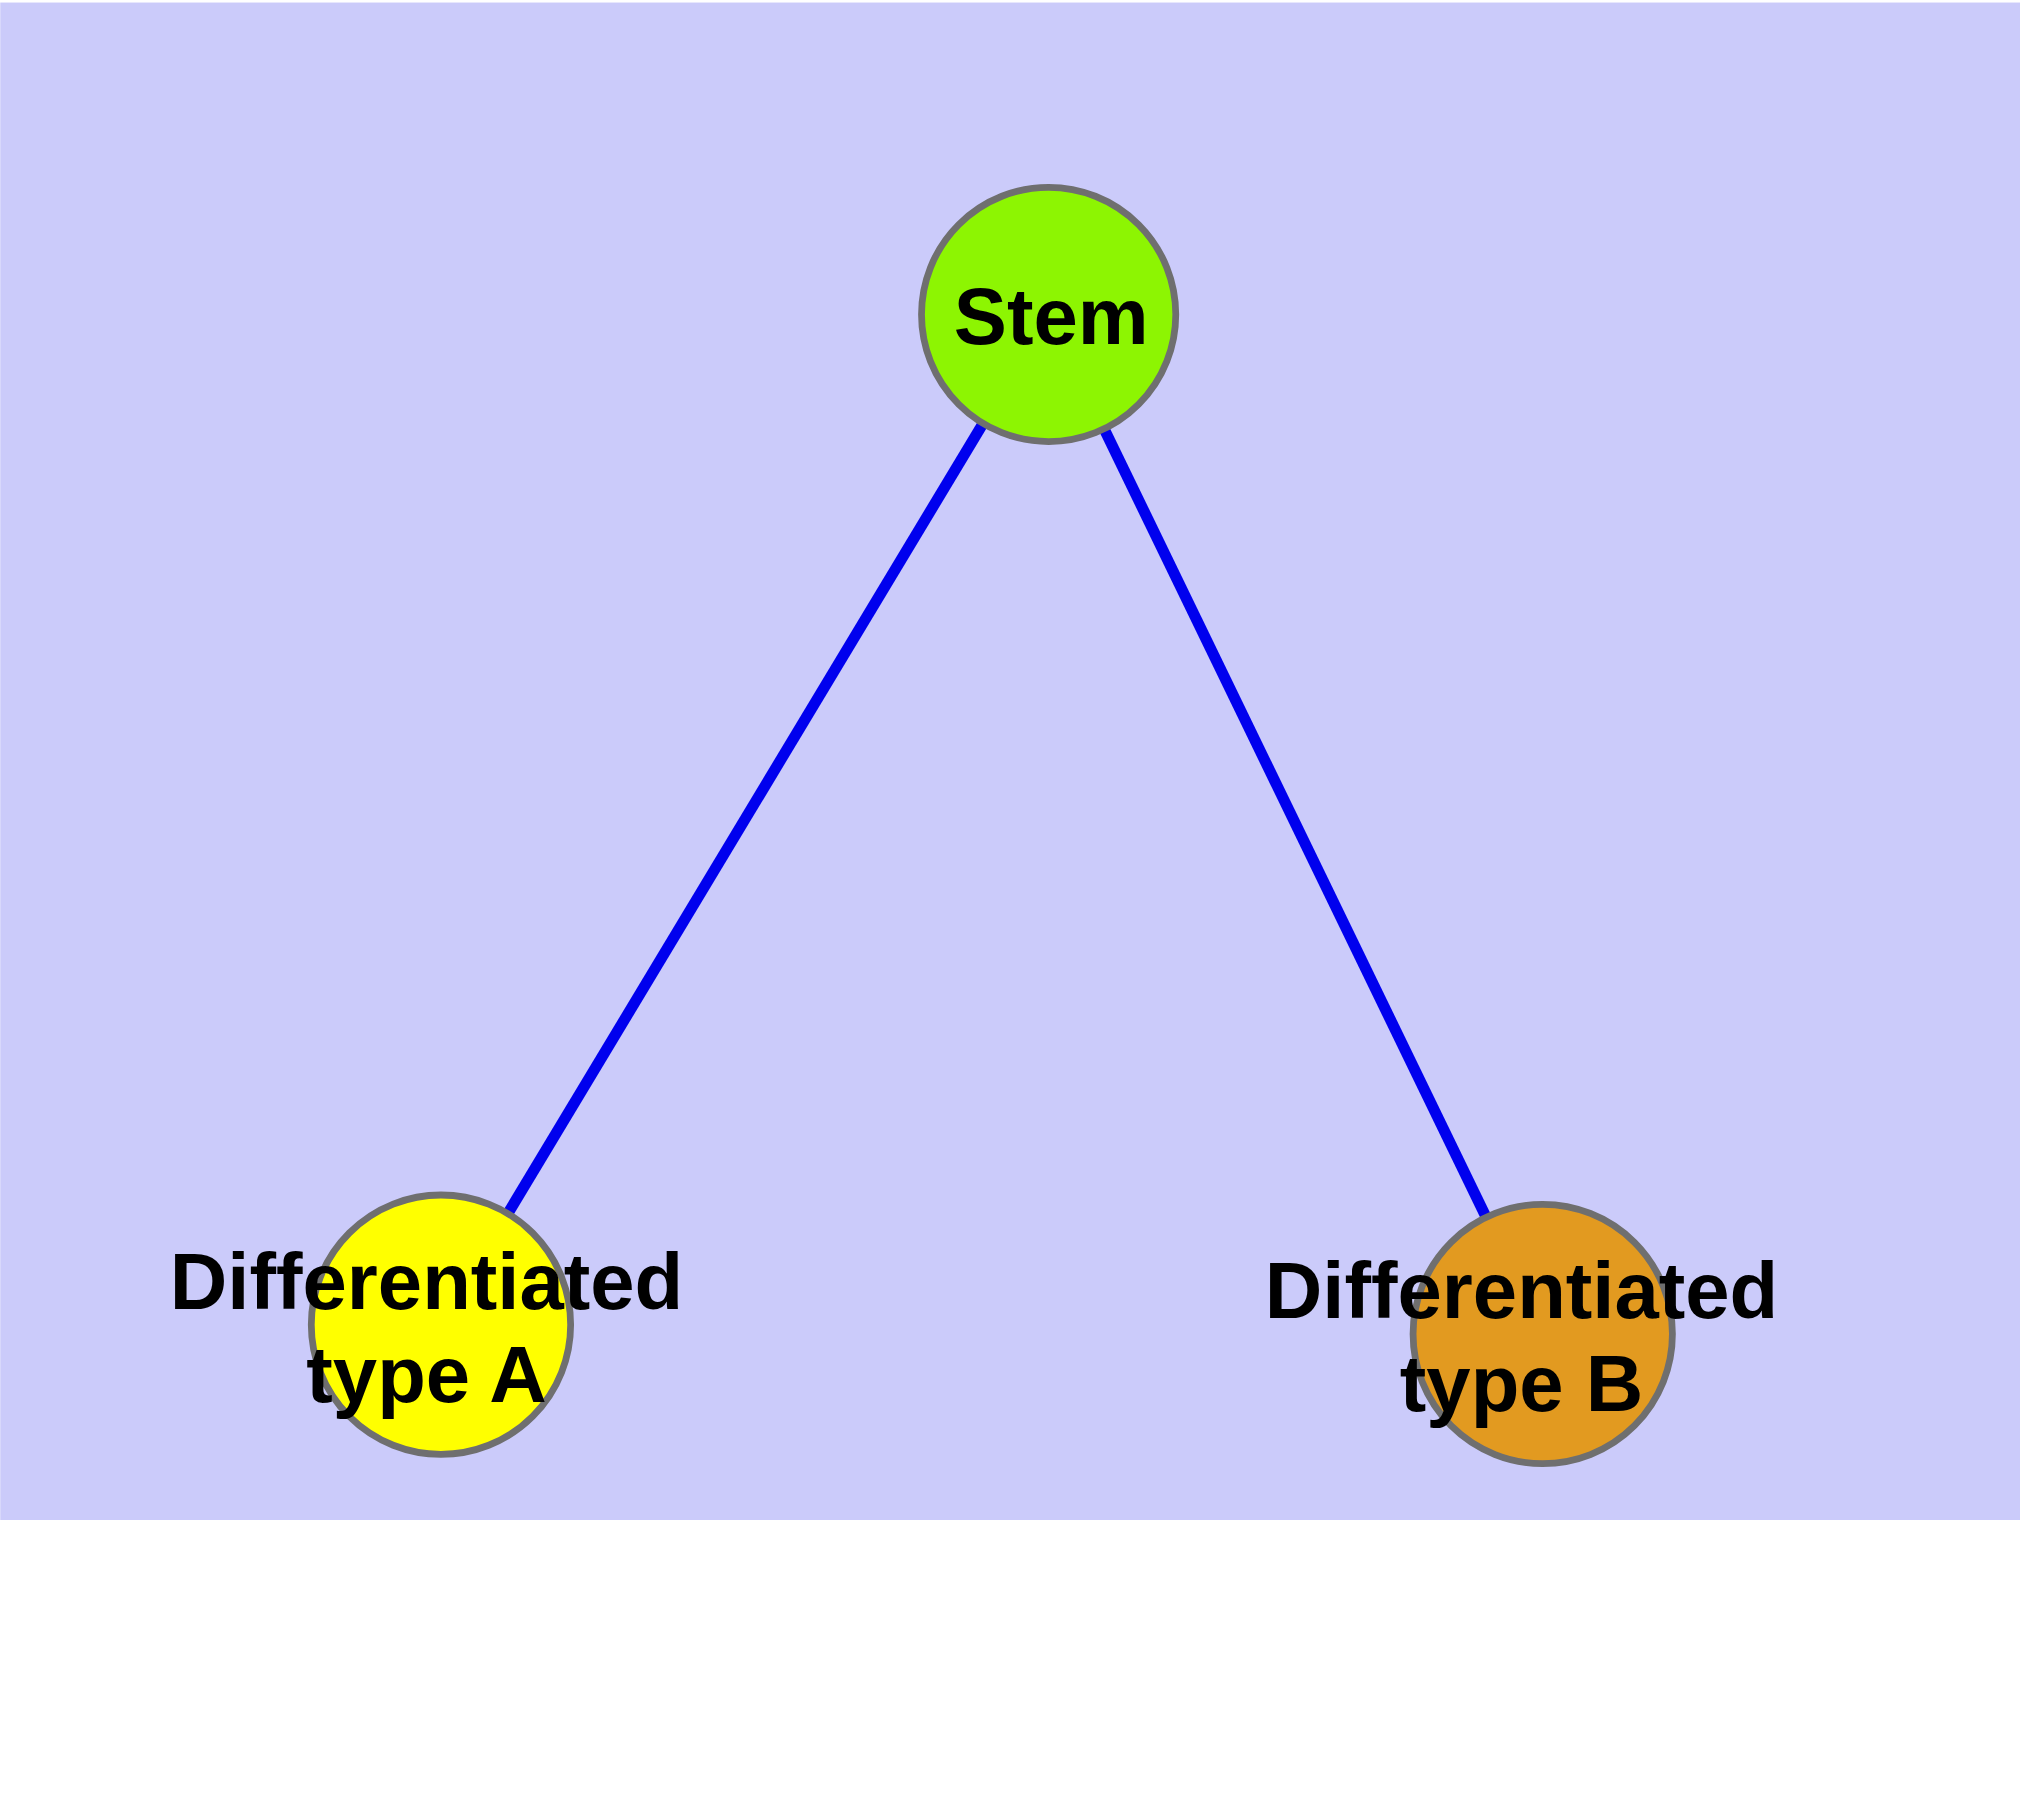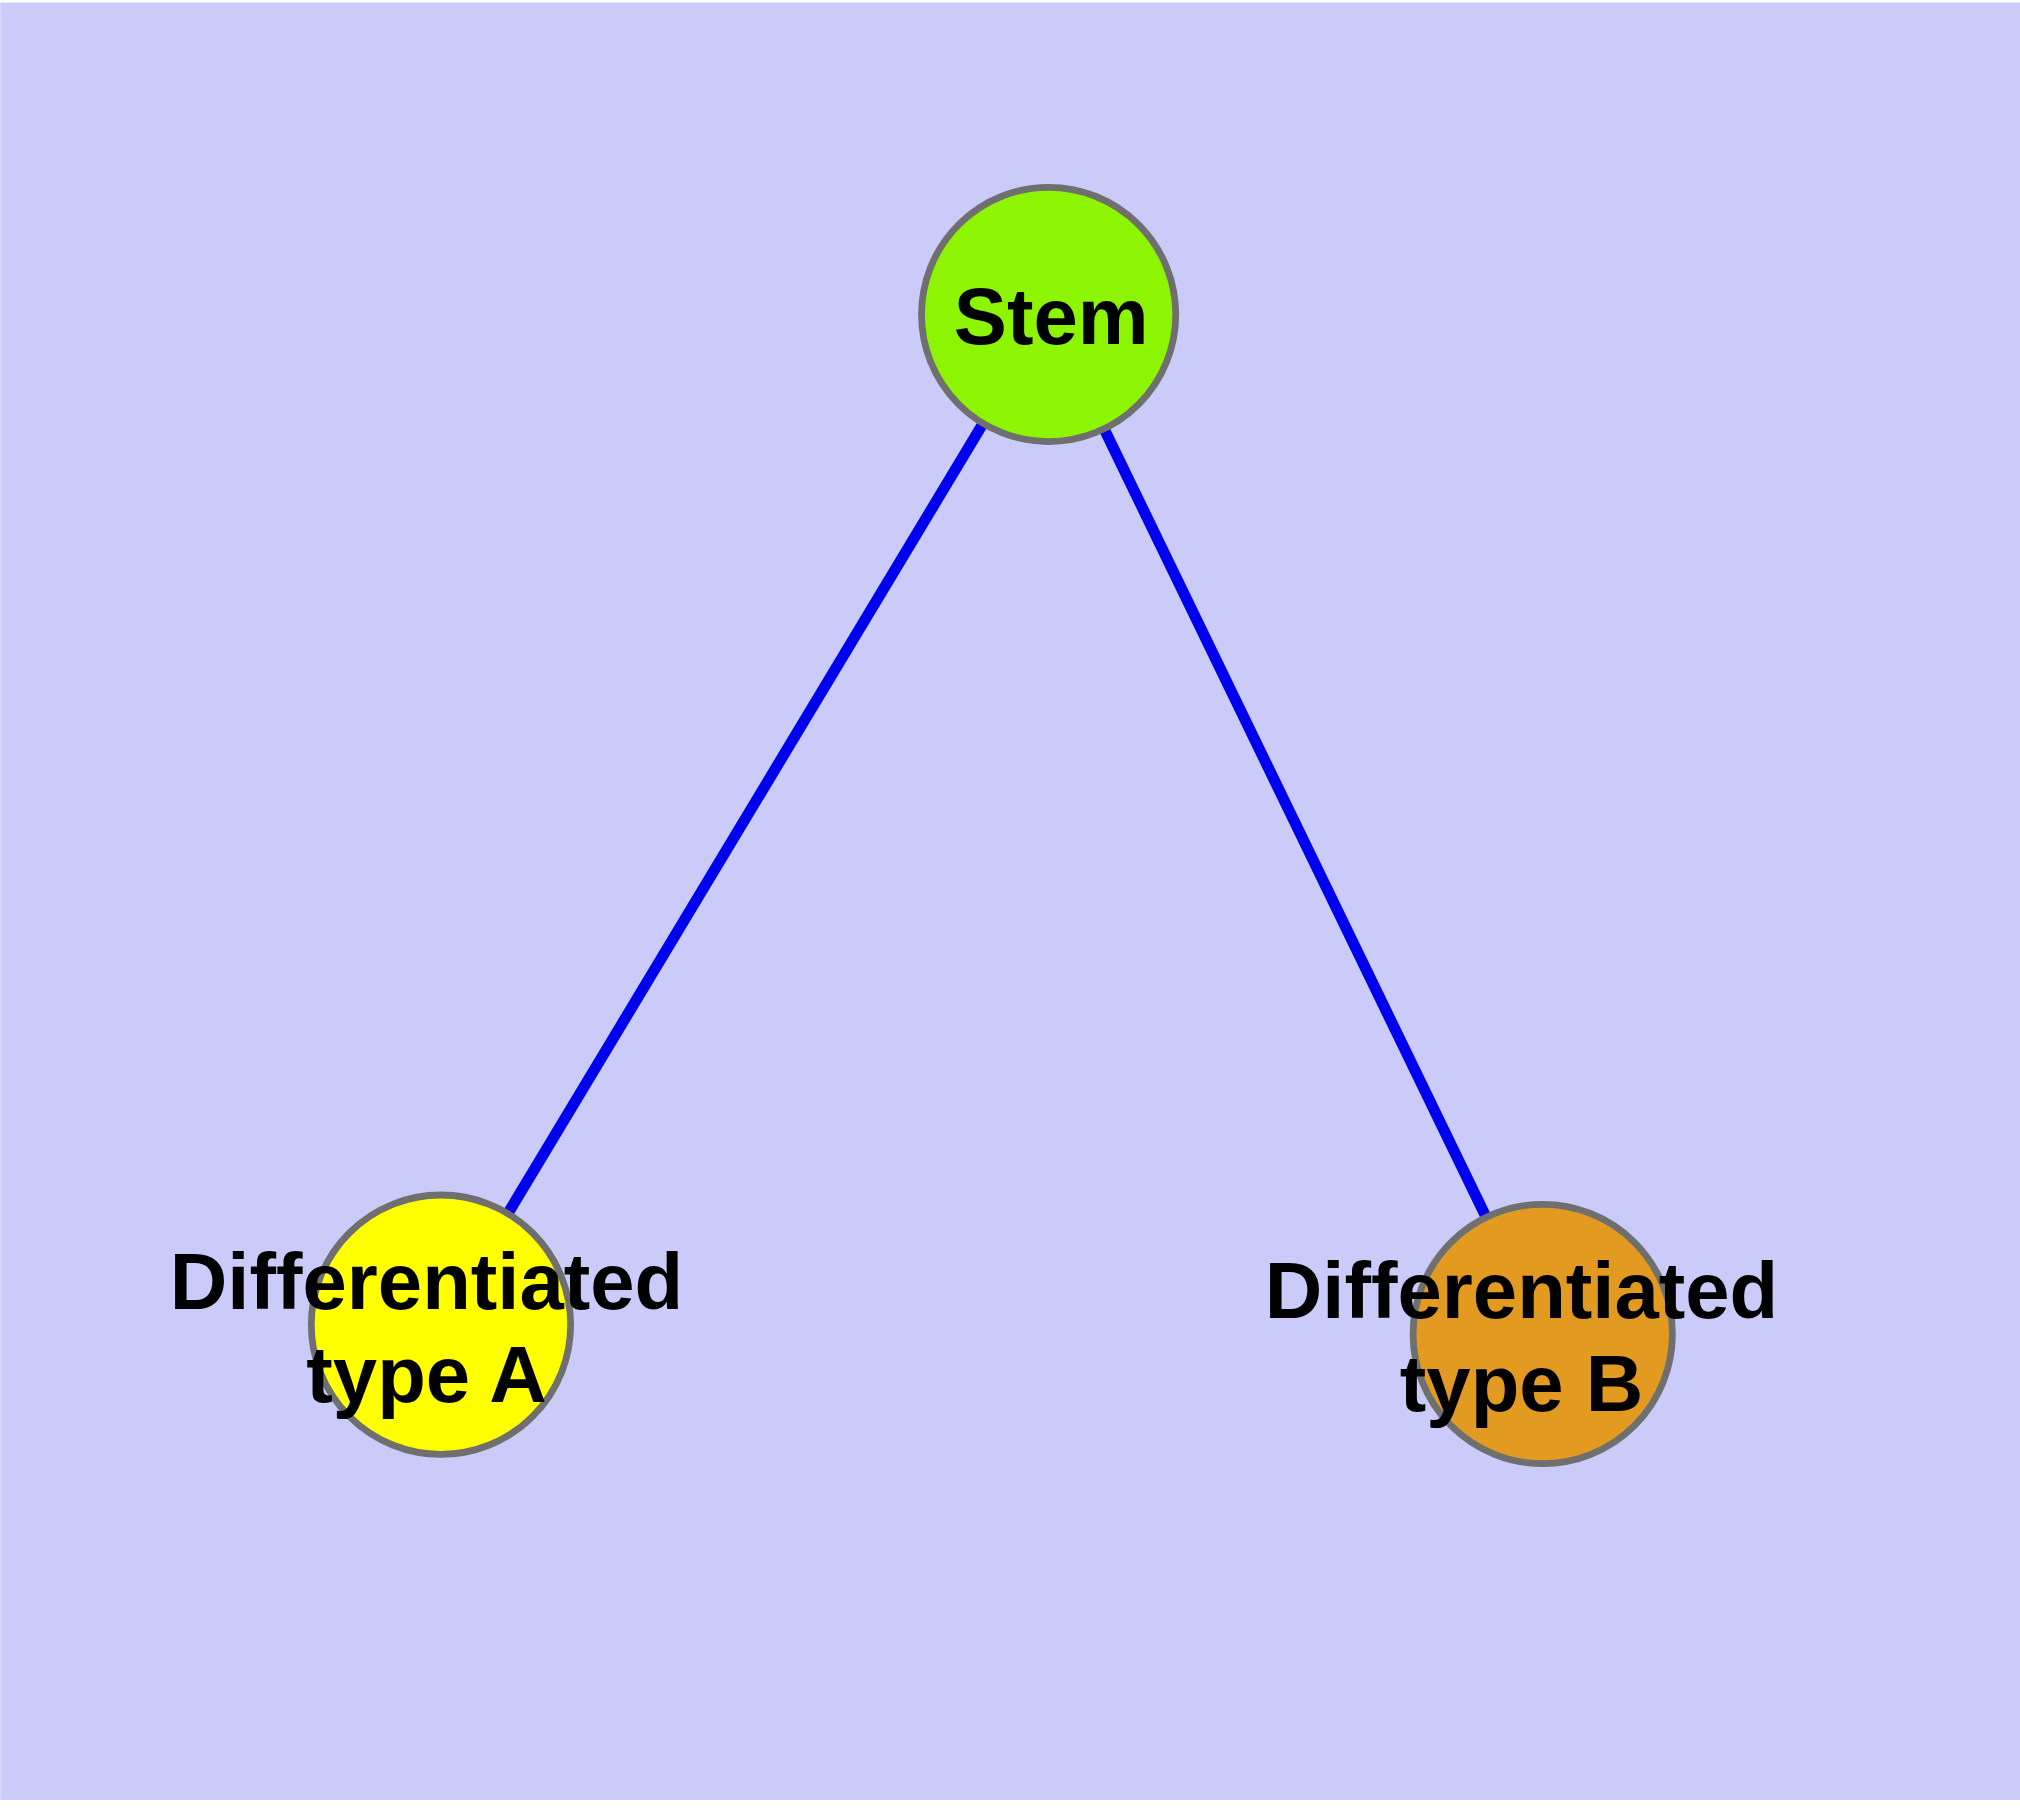--- a/index.html
+++ b/index.html
@@ -2,21 +2,21 @@
 <html style="font-size:13.6px"><head>
 <meta charset="utf-8">
 <style>
   html, body {
     margin: 0;
     padding: 0;
     background: #FFFFFF; 
   }
   .stage {
     width: 2021px;
-    height: 1800px;
+    height: 1520px;
     position: relative;
   }
   svg {
     display: block;
   }
   .edge {
     stroke-width: 13px;
     stroke-linecap: butt;
     fill: none;
   }

